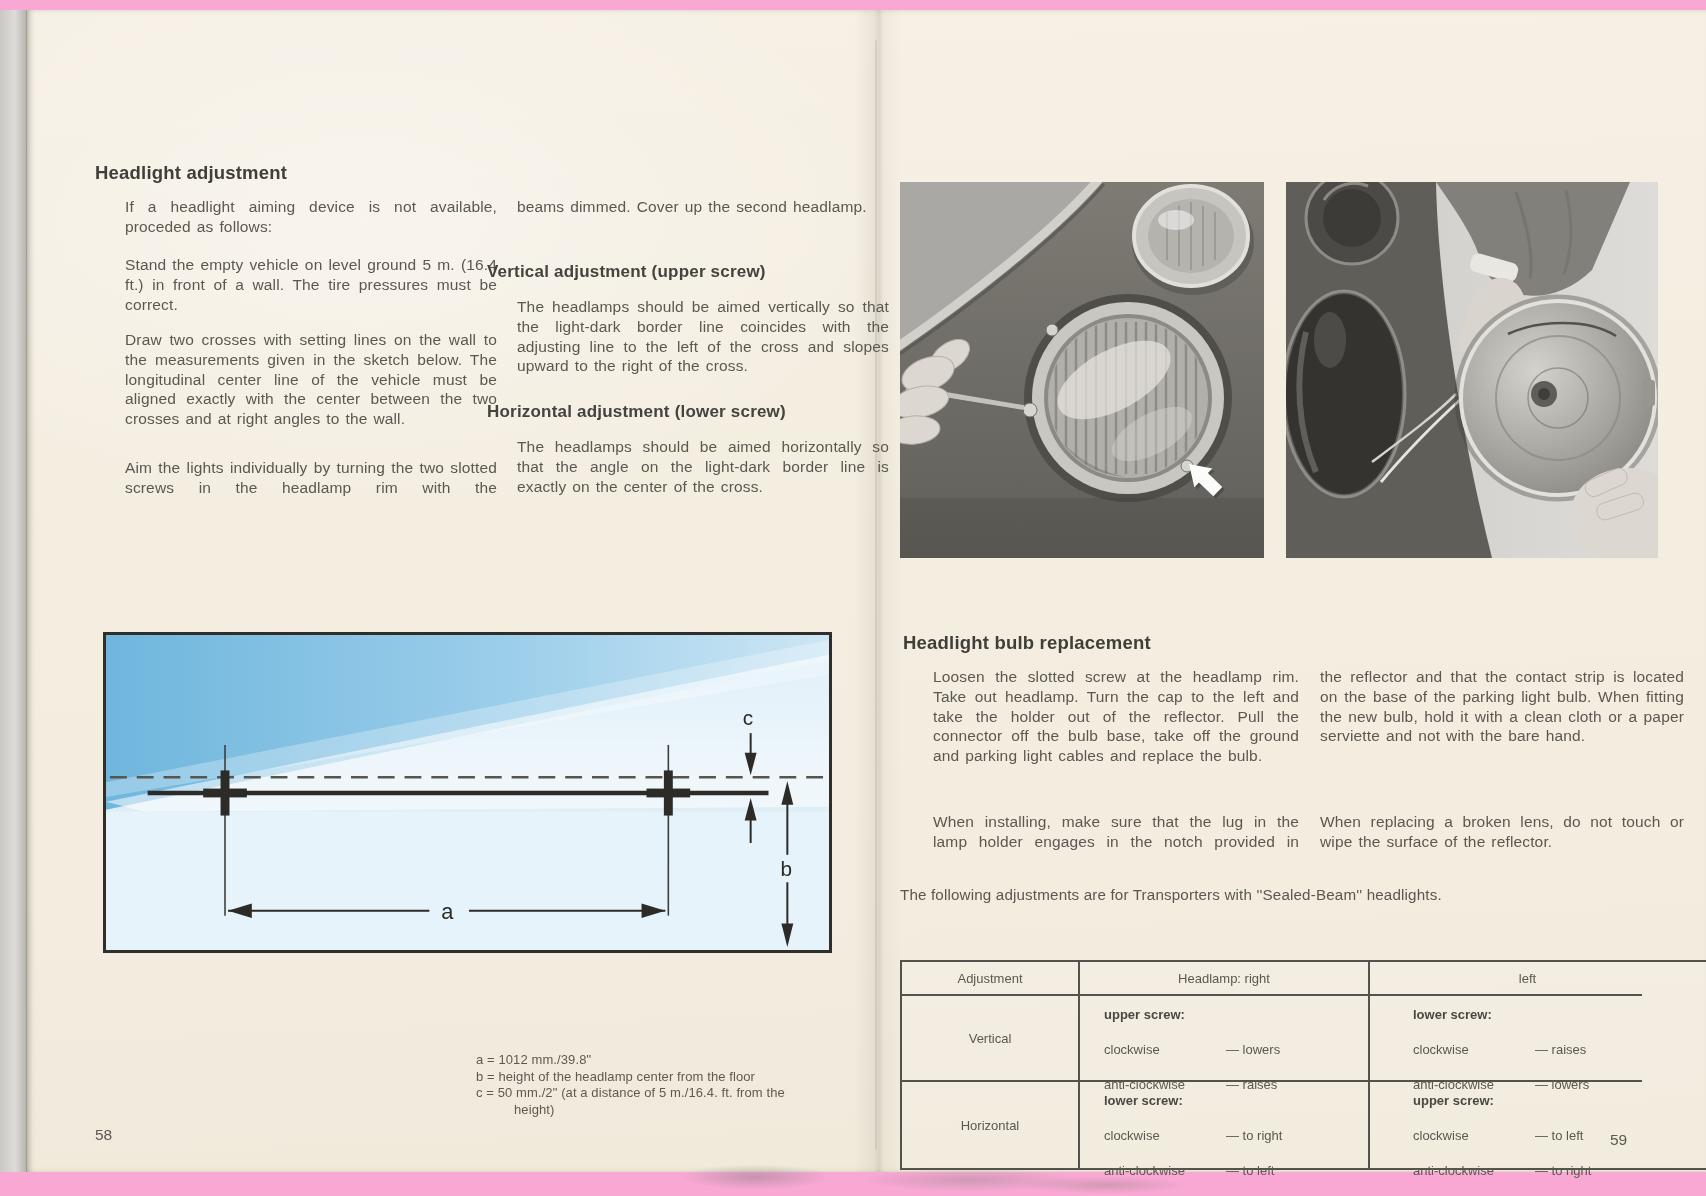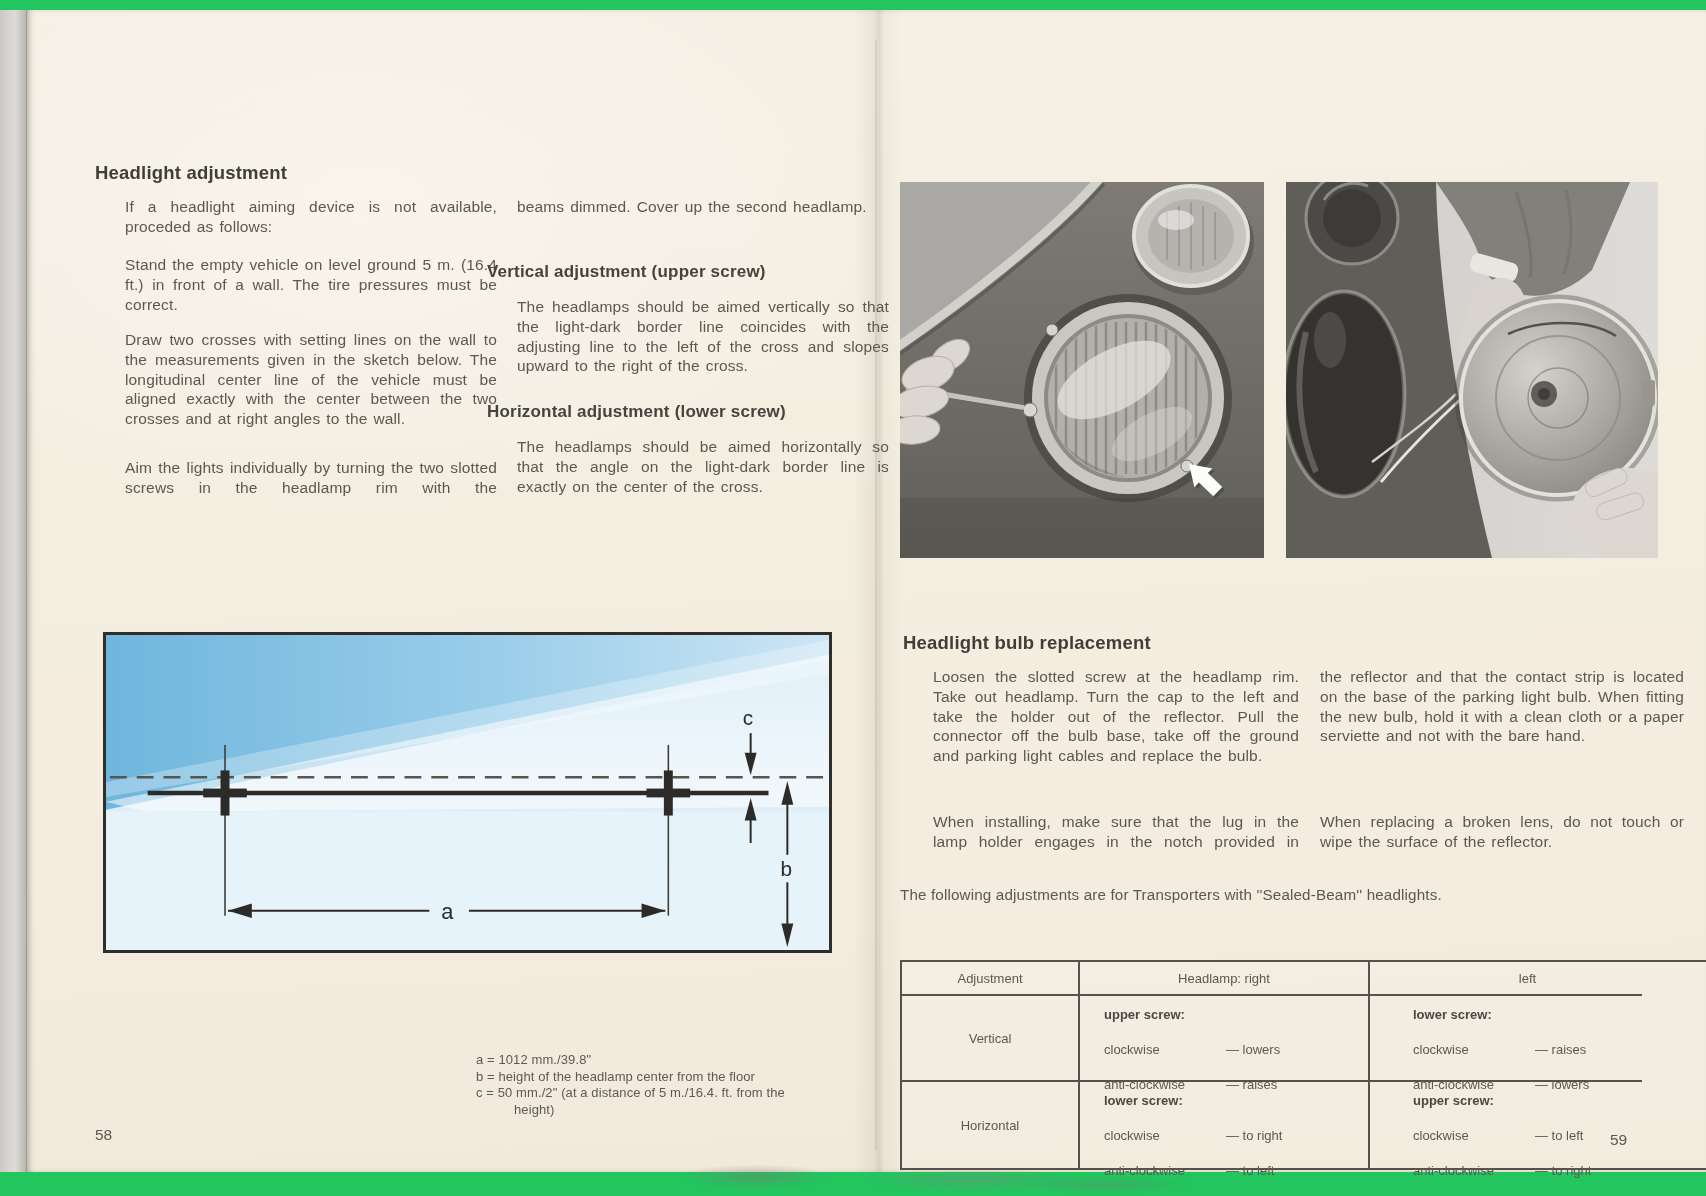--- a/index.html
+++ b/index.html
@@ -1,18 +1,18 @@
 <!DOCTYPE html>
 <html><head>
 <meta charset="utf-8">
 <style>
   * { margin:0; padding:0; box-sizing:border-box; }
   html,body { width:1706px; height:1196px; background:#ffffff; }
   body { font-family:"Liberation Sans", sans-serif; }
-  #root { position:relative; width:1706px; height:1196px; overflow:hidden; background:#22c55e; }
+  #root { position:relative; width:1706px; height:1196px; overflow:hidden; background:#f9a8d4; }
 
   
   .left-edge { position:absolute; left:0; top:10px; width:27px; height:1162px;
     background:linear-gradient(to right,#c9c8c5,#dddcd8 55%,#b9b7b2 95%,#8f8d88); }
   .sheet { position:absolute; left:27px; top:10px; width:1679px; height:1162px;
     background:
       radial-gradient(900px 500px at 20% 18%, rgba(255,255,255,0.35), rgba(255,255,255,0) 60%),
       linear-gradient(178deg,#f6f0e5 0%,#f4eee1 40%,#f3ecdf 75%,#f1eadb 100%);
     box-shadow: inset 4px 0 7px -3px rgba(95,88,75,0.55); }
   .gutter { position:absolute; left:854px; top:10px; width:48px; height:1162px;

